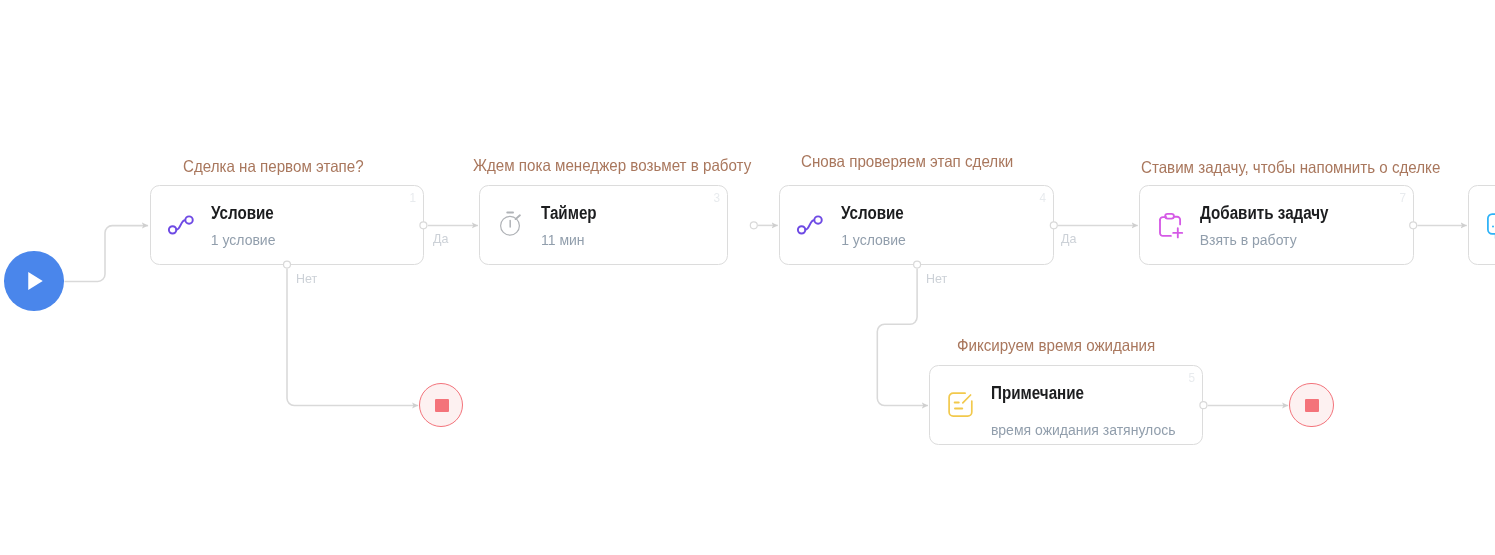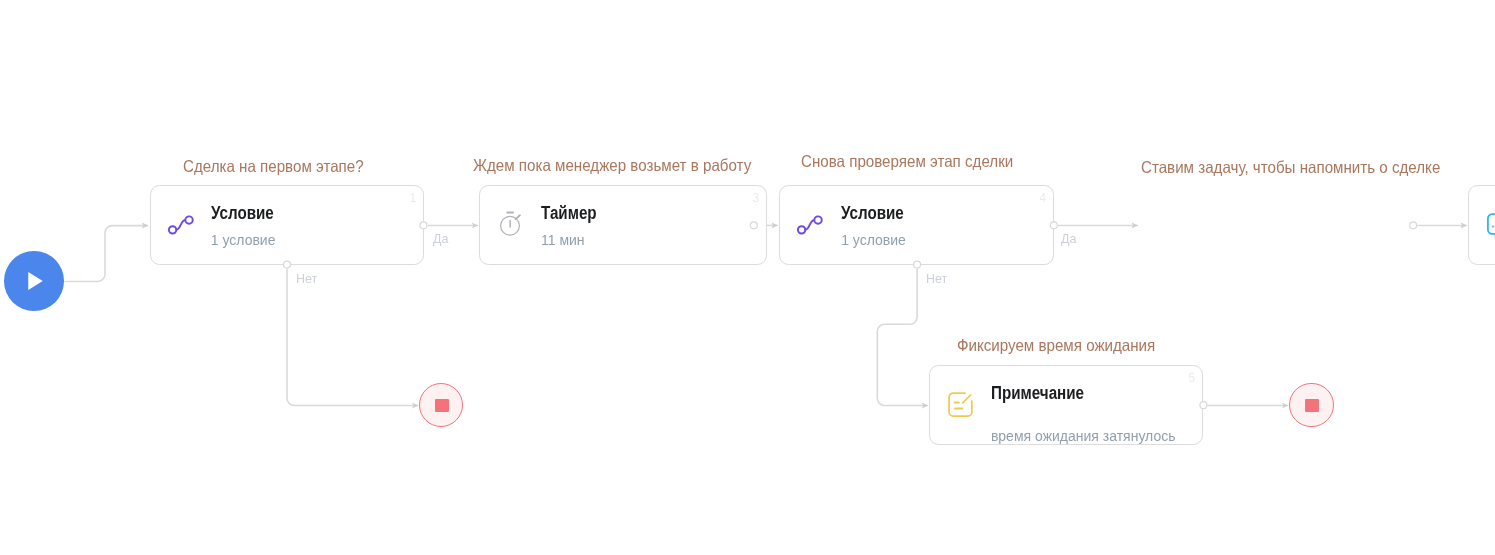--- a/index.html
+++ b/index.html
@@ -62,21 +62,21 @@
         <circle cx="23.05" cy="9.05" r="3.7"></circle>
         <path d="M10.3,18.7 C14.7,18.7 14.7,9.3 19.0,9.3"></path>
       </g>
     </svg>
     <div class="node-title" style="left:60.3px;top:16.9px;">Условие</div>
     <div class="node-sub" style="left:60.3px;top:46px;">1 условие</div>
     <div class="node-num" style="right:7.1px;top:4.8px;">1</div>
   </div>
 
   <div class="caption" style="left:473.3px;top:156px;">Ждем пока менеджер возьмет в работу</div>
-  <div class="node" style="left:479px;top:185px;width:288px;height:79.6px;">
+  <div class="node" style="left:479px;top:185px;width:249px;height:79.6px;">
     <svg class="nodeicon" style="left:15.2px;top:25.2px;width:28px;height:28px;" viewBox="0 0 28 28">
       <g fill="none" stroke="#b0b3b7" stroke-width="1.2" stroke-linecap="round" stroke-linejoin="round">
         <circle cx="15.0" cy="14.75" r="9.4"></circle>
         <path d="M12.3,1.4 H18.0" stroke-width="2.0"></path>
         <path d="M20.6,8.1 L24.9,4.3" stroke-width="1.9"></path>
         <path d="M15.2,9.5 V15.9" stroke-width="1.5"></path>
       </g>
     </svg>
     <div class="node-title" style="left:61px;top:16.9px;">Таймер</div>
     <div class="node-sub" style="left:61px;top:46px;">11 мин</div>
@@ -91,33 +91,47 @@
         <circle cx="23.05" cy="9.05" r="3.7"></circle>
         <path d="M10.3,18.7 C14.7,18.7 14.7,9.3 19.0,9.3"></path>
       </g>
     </svg>
     <div class="node-title" style="left:61px;top:16.9px;">Условие</div>
     <div class="node-sub" style="left:61px;top:46px;">1 условие</div>
     <div class="node-num" style="right:7.1px;top:4.8px;">4</div>
   </div>
 
   <div class="caption" style="left:1140.5px;top:157.6px;">Ставим задачу, чтобы напомнить о сделке</div>
+  <div class="node" style="left:1139.2px;top:185px;width:274.8px;height:79.6px;">
+    <svg class="nodeicon" style="left:15.2px;top:25.2px;width:28px;height:28px;" viewBox="0 0 28 28">
+      <g fill="none" stroke="#d55ae6" stroke-width="1.85" stroke-linecap="round" stroke-linejoin="round">
+        <path d="M18.9,5.7 h3.3 a2.9,2.9 0 0 1 2.9,2.9 V13.4"></path>
+        <path d="M5.0,9.0 a2.9,2.9 0 0 1 2.9,-2.9 h3.3"></path>
+        <path d="M5.0,9.0 V22.0 a2.9,2.9 0 0 0 2.9,2.9 H15.9"></path>
+        <rect x="10.2" y="2.8" width="8.7" height="4.8" rx="2.4"></rect>
+        <path d="M22.8,17.2 V26.4 M18.2,21.9 H27.2"></path>
+      </g>
+    </svg>
+    <div class="node-title" style="left:59.6px;top:16.9px;">Добавить задачу</div>
+    <div class="node-sub" style="left:59.6px;top:46px;">Взять в работу</div>
+    <div class="node-num" style="right:7.1px;top:4.8px;">7</div>
+  </div>
 
   <div class="caption" style="left:956.9px;top:335.7px;">Фиксируем время ожидания</div>
   <div class="node" style="left:929.4px;top:365.1px;width:274.1px;height:79.6px;">
     <svg class="nodeicon" style="left:15.2px;top:25.2px;width:28px;height:28px;" viewBox="0 0 28 28">
       <g fill="none" stroke="#f2c94c" stroke-width="1.7" stroke-linecap="round" stroke-linejoin="round">
         <path d="M19.1,2.2 H7.2 a4.1,4.1 0 0 0 -4.1,4.1 V21.0 a4.1,4.1 0 0 0 4.1,4.1 H21.7 a4.1,4.1 0 0 0 4.1,-4.1 V10.0"></path>
         <path d="M16.8,11.9 L24.6,4.0"></path>
         <path d="M8.7,11.4 H12.7" stroke-width="2.0"></path>
         <path d="M9.0,17.4 H16.2" stroke-width="2.0"></path>
       </g>
     </svg>
     <div class="node-title" style="left:60.5px;top:16.9px;">Примечание</div>
-    <div class="node-sub" style="left:60.5px;top:62px;">время ожидания затянулось</div>
+    <div class="node-sub" style="left:60.5px;top:56px;">время ожидания затянулось</div>
     <div class="node-num" style="right:7.1px;top:4.8px;">5</div>
   </div>
 
   <div class="node" style="left:1468.2px;top:185px;width:274.8px;height:79.6px;">
     <svg class="nodeicon" style="left:15.2px;top:25.2px;width:28px;height:28px;" viewBox="0 0 28 28">
       <g fill="none" stroke="#2eb2f7" stroke-width="1.75" stroke-linecap="round" stroke-linejoin="round">
         <path d="M24.6,18.5 a4.3,4.3 0 0 1 -4.3,4.3 H16.5 L11.7,27.2 V22.8 H8.2 a4.3,4.3 0 0 1 -4.3,-4.3 V7.3 a4.3,4.3 0 0 1 4.3,-4.3 H20.3 a4.3,4.3 0 0 1 4.3,4.3 Z"></path>
         <circle cx="9.0" cy="15.4" r="1.0" fill="#2eb2f7" stroke="none"></circle>
       </g>
     </svg>

